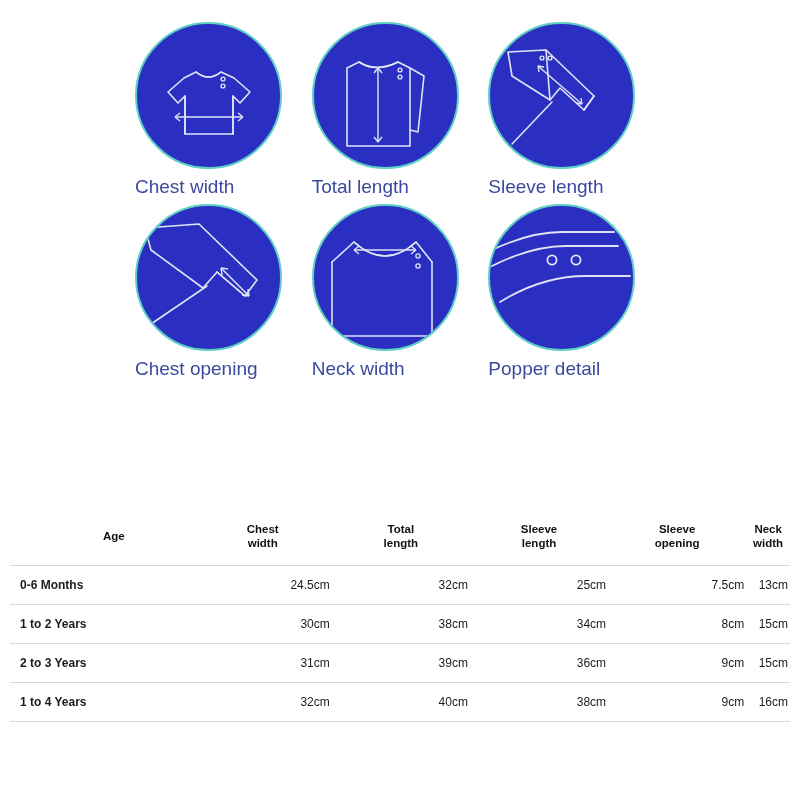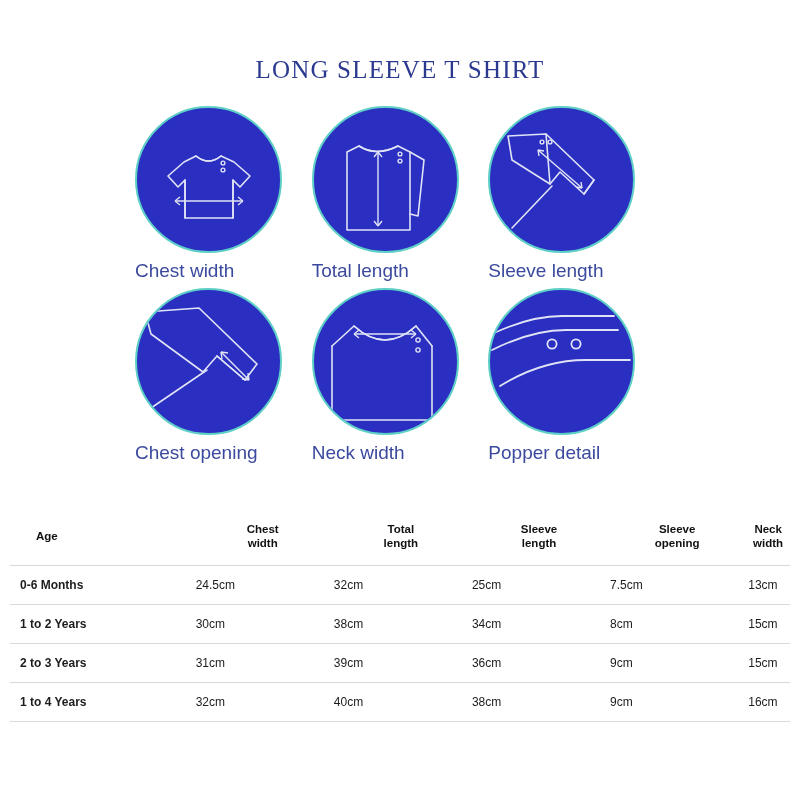--- a/index.html
+++ b/index.html
@@ -78,40 +78,39 @@
   }
   thead th {
     font-weight: bold;
     font-size: 11.5px;
     padding: 10px 2px 14px 2px;
     text-align: center;
     vertical-align: top;
     line-height: 1.25;
     color: #111;
   }
-  thead th.age-col { text-align: left; padding-left: 26px; vertical-align: middle; }
+  thead th.age-col { text-align: center; padding-left: 26px; vertical-align: middle; }
   tbody td {
     border-top: 1px solid #d9d9d9;
     padding: 12px 2px;
-    text-align: left;
+    text-align: right;
     font-size: 12px;
     color: #1c1c1c;
   }
   tbody td.age-col { text-align: left; padding-left: 10px; font-weight: bold; }
   tbody tr:last-child td { border-bottom: 1px solid #d9d9d9; }
   .col-age { width: 21%; }
   .col-d { width: 15.8%; }
   .col-last { width: 5%; }
 </style>
 </head>
 <body>
 
 <div id="page">
 
-  <h1 class="title">LONG SLEEVE T SHIRT</h1>
 
   <div class="icon-grid">
 
     <div class="icon-cell">
       <div class="circle">
         <svg width="143" height="143" viewBox="0 0 143 143">
           <g fill="none" stroke="#dfe3f5" stroke-width="1.6" stroke-linejoin="round" stroke-linecap="round">
             <path d="M47 54 L31 68 L41 79 L48 72 L48 110 L96 110 L96 72 L103 79 L113 68 L97 54 L84 48 Q71.5 58 59 48 Z"></path>
             <path d="M59 48 Q71.5 58 84 48"></path>
             <path d="M48 72 L48 110"></path>

